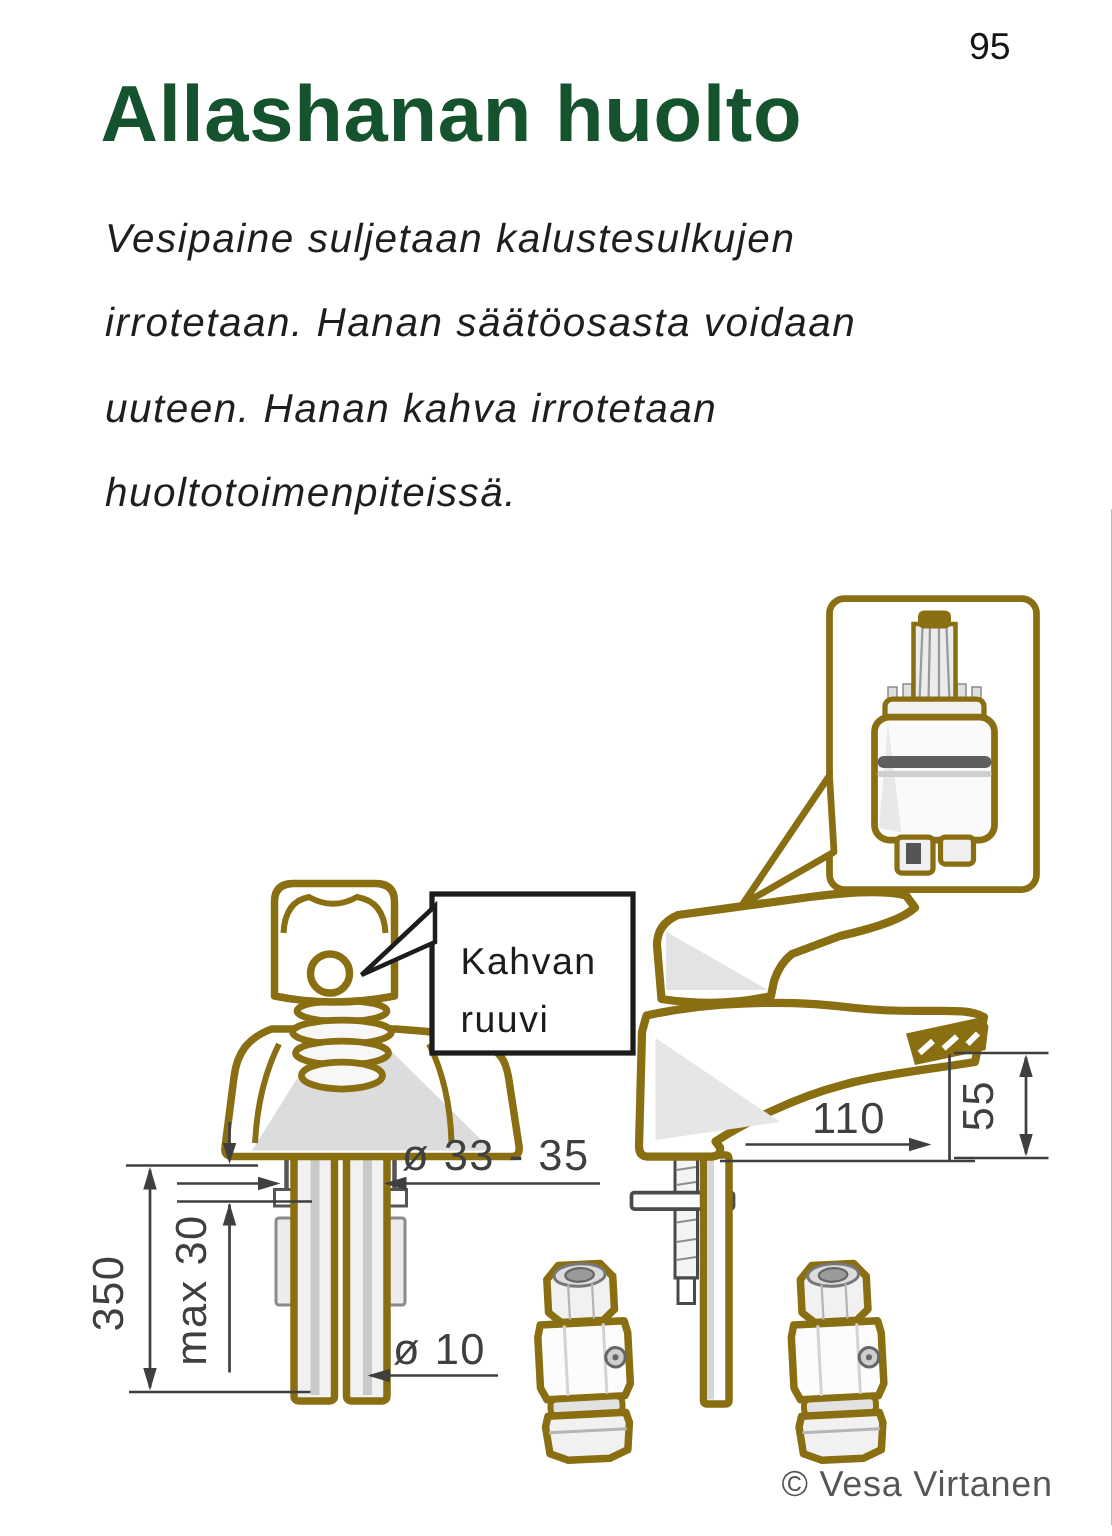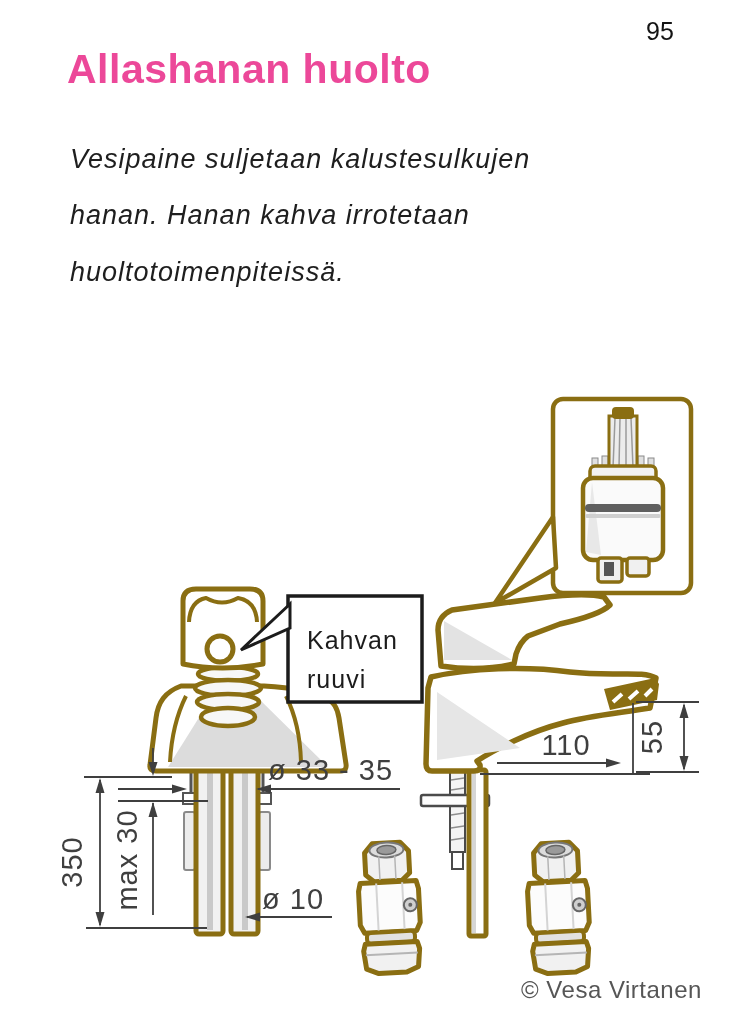--- a/index.html
+++ b/index.html
@@ -1,39 +1,40 @@
 <!DOCTYPE html>
 <html><head>
 <meta charset="utf-8">
 <style>
   html,body{margin:0;padding:0;background:#888;}
   .page{position:relative;width:741px;height:1024px;background:#ffffff;margin:0 auto;
         font-family:"Liberation Sans",sans-serif;overflow:hidden;}
   .page-number{position:absolute;top:17px;left:646px;font-size:25px;color:#141414;}
-  .doc-title{position:absolute;top:46px;left:67px;font-size:41px;font-weight:bold;
-             color:#ec4899;letter-spacing:.5px;}
+  .doc-title{position:absolute;top:46px;left:67px;font-size:53px;font-weight:bold;
+             color:#14532d;letter-spacing:.5px;}
   .bodytext{position:absolute;top:131px;left:70px;width:600px;font-size:27px;color:#1E1E1E;
             letter-spacing:1px;line-height:56.4px;white-space:nowrap;font-style:italic;}
   .copyright{position:absolute;top:976px;left:521px;font-size:24px;color:#565656;letter-spacing:.5px;}
   svg.diagram{position:absolute;left:0;top:0;width:741px;height:1024px;}
   .dim{font-family:"Liberation Sans",sans-serif;font-size:29px;fill:#3F3F3F;letter-spacing:1px;}
   .callout-text{font-family:"Liberation Sans",sans-serif;font-size:25px;fill:#1C1C1C;letter-spacing:1px;}
   .ol{stroke:#8A6E12;}
 </style>
 </head>
 <body>
 
 <div class="page">
 
   <div class="page-number">95</div>
   <h1 class="doc-title" style="margin:0">Allashanan huolto</h1>
 
   <div class="bodytext">
     <div>Vesipaine suljetaan kalustesulkujen</div>
-    <div>hanan. Hanan kahva irrotetaan</div>
+    <div>irrotetaan. Hanan säätöosasta voidaan</div>
+    <div>uuteen. Hanan kahva irrotetaan</div>
     <div>huoltotoimenpiteissä.</div>
   </div>
 
   <svg class="diagram" viewBox="0 0 741 1024">
 
     <g>
       <rect x="553" y="399" width="138" height="194" rx="10" fill="#fff" class="ol" stroke-width="4.5"></rect>
       <path d="M553,517 L495,603 L556,568 Z" fill="#fff" class="ol" stroke-width="4.5" stroke-linejoin="round"></path>
     </g>
     <g>

